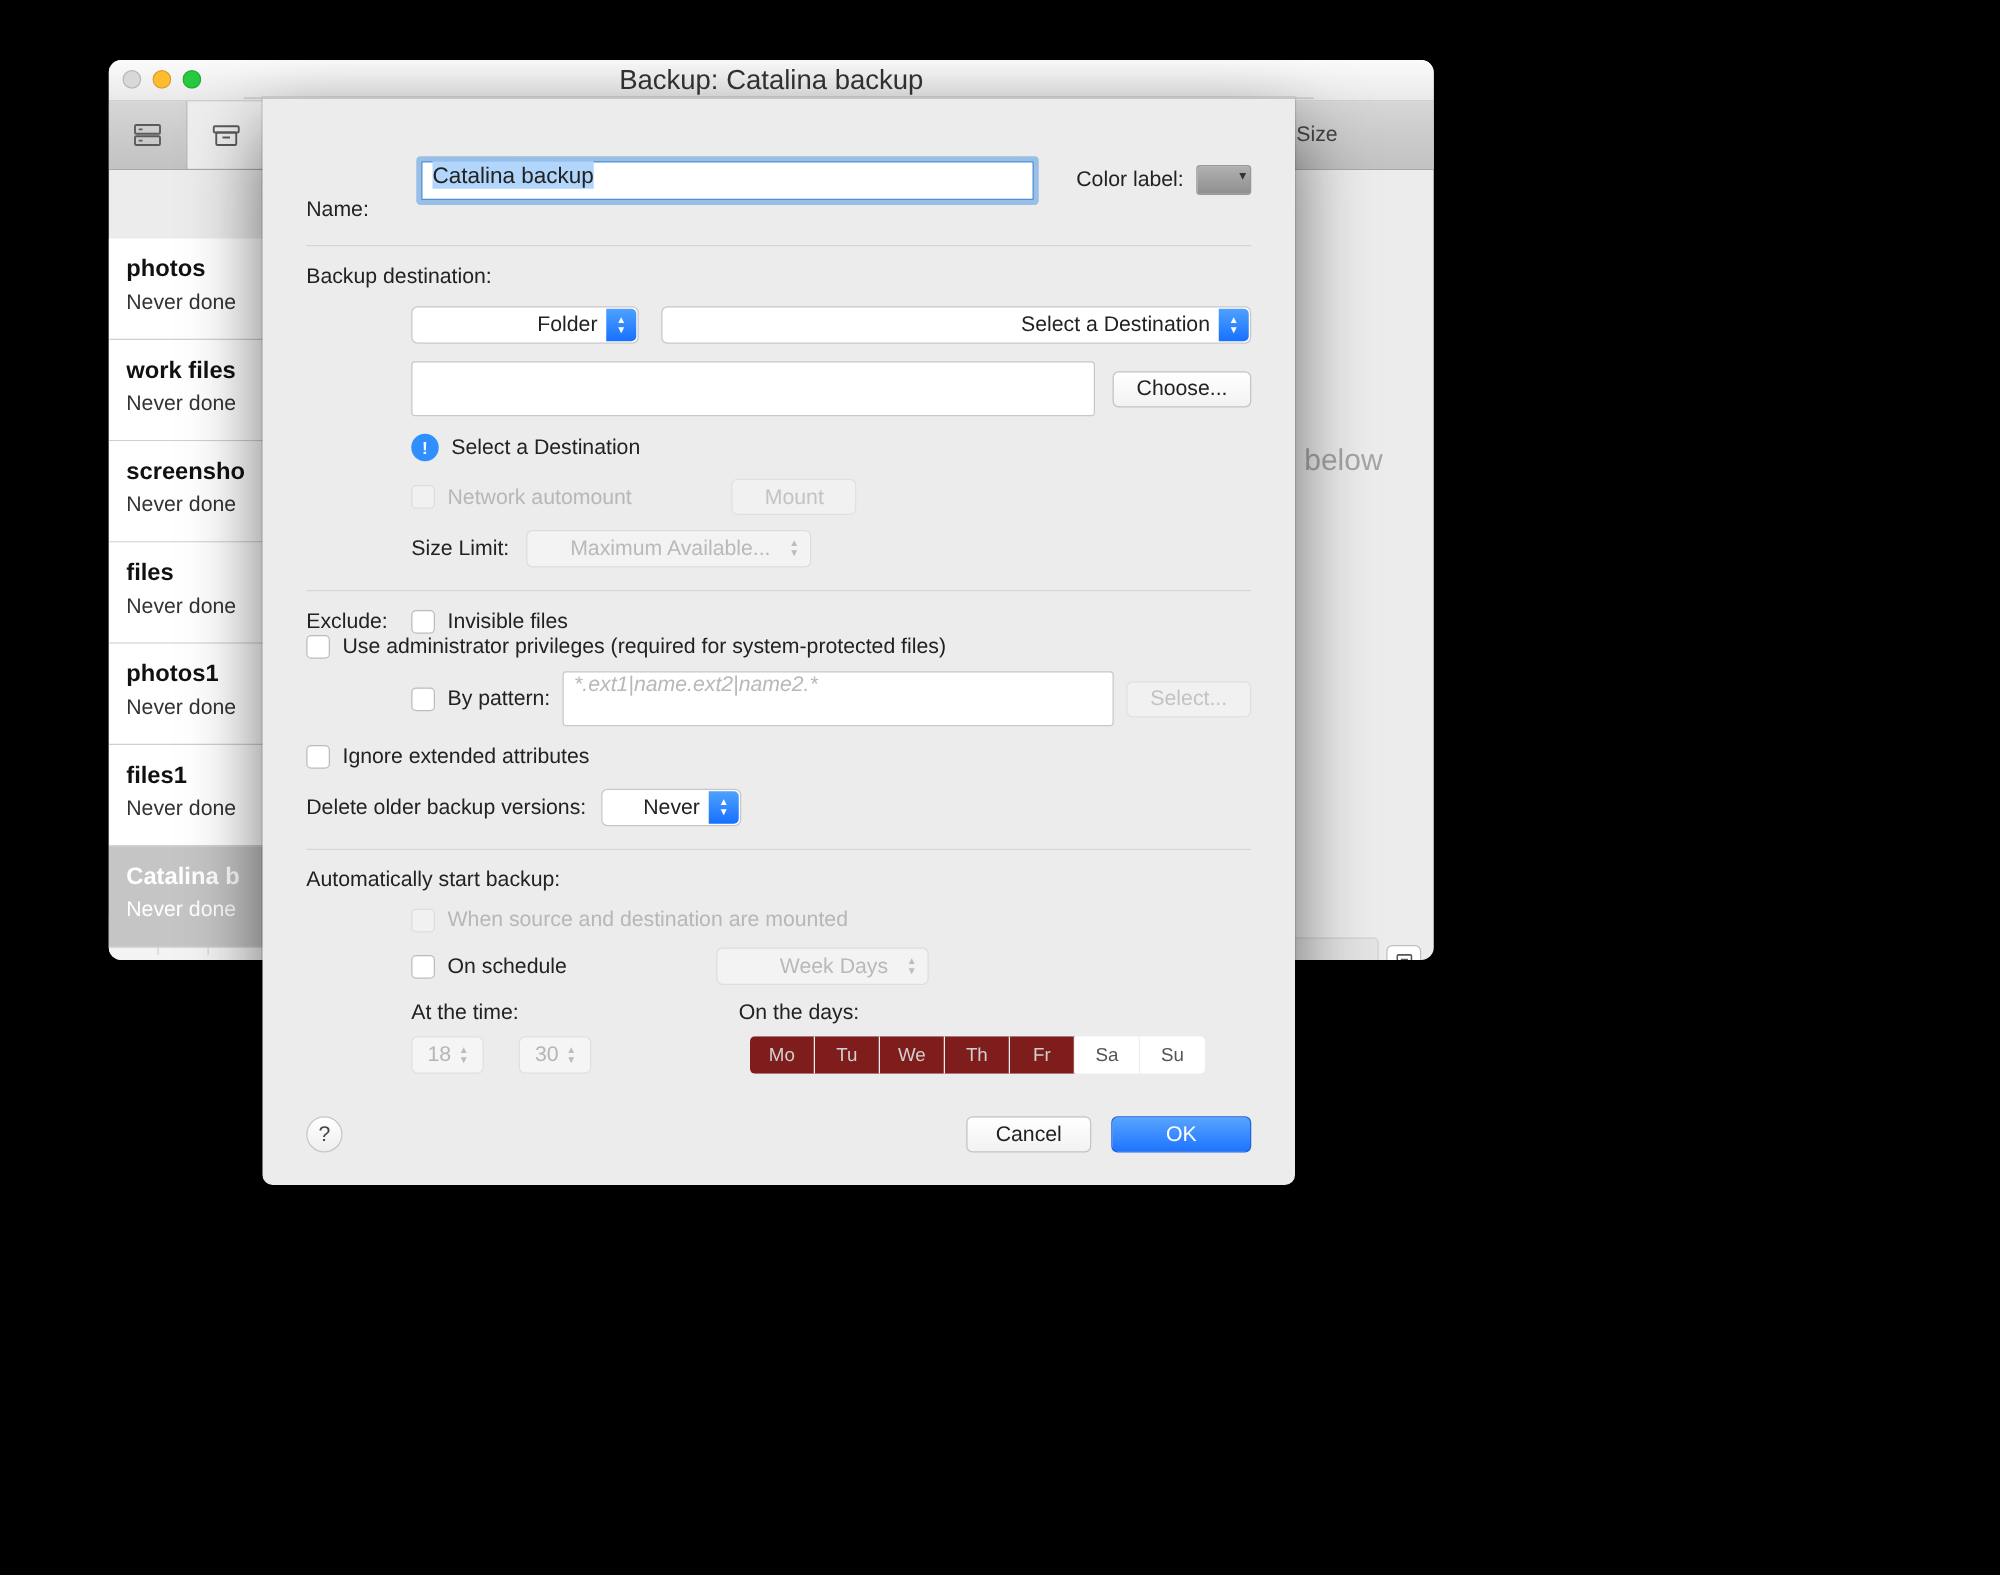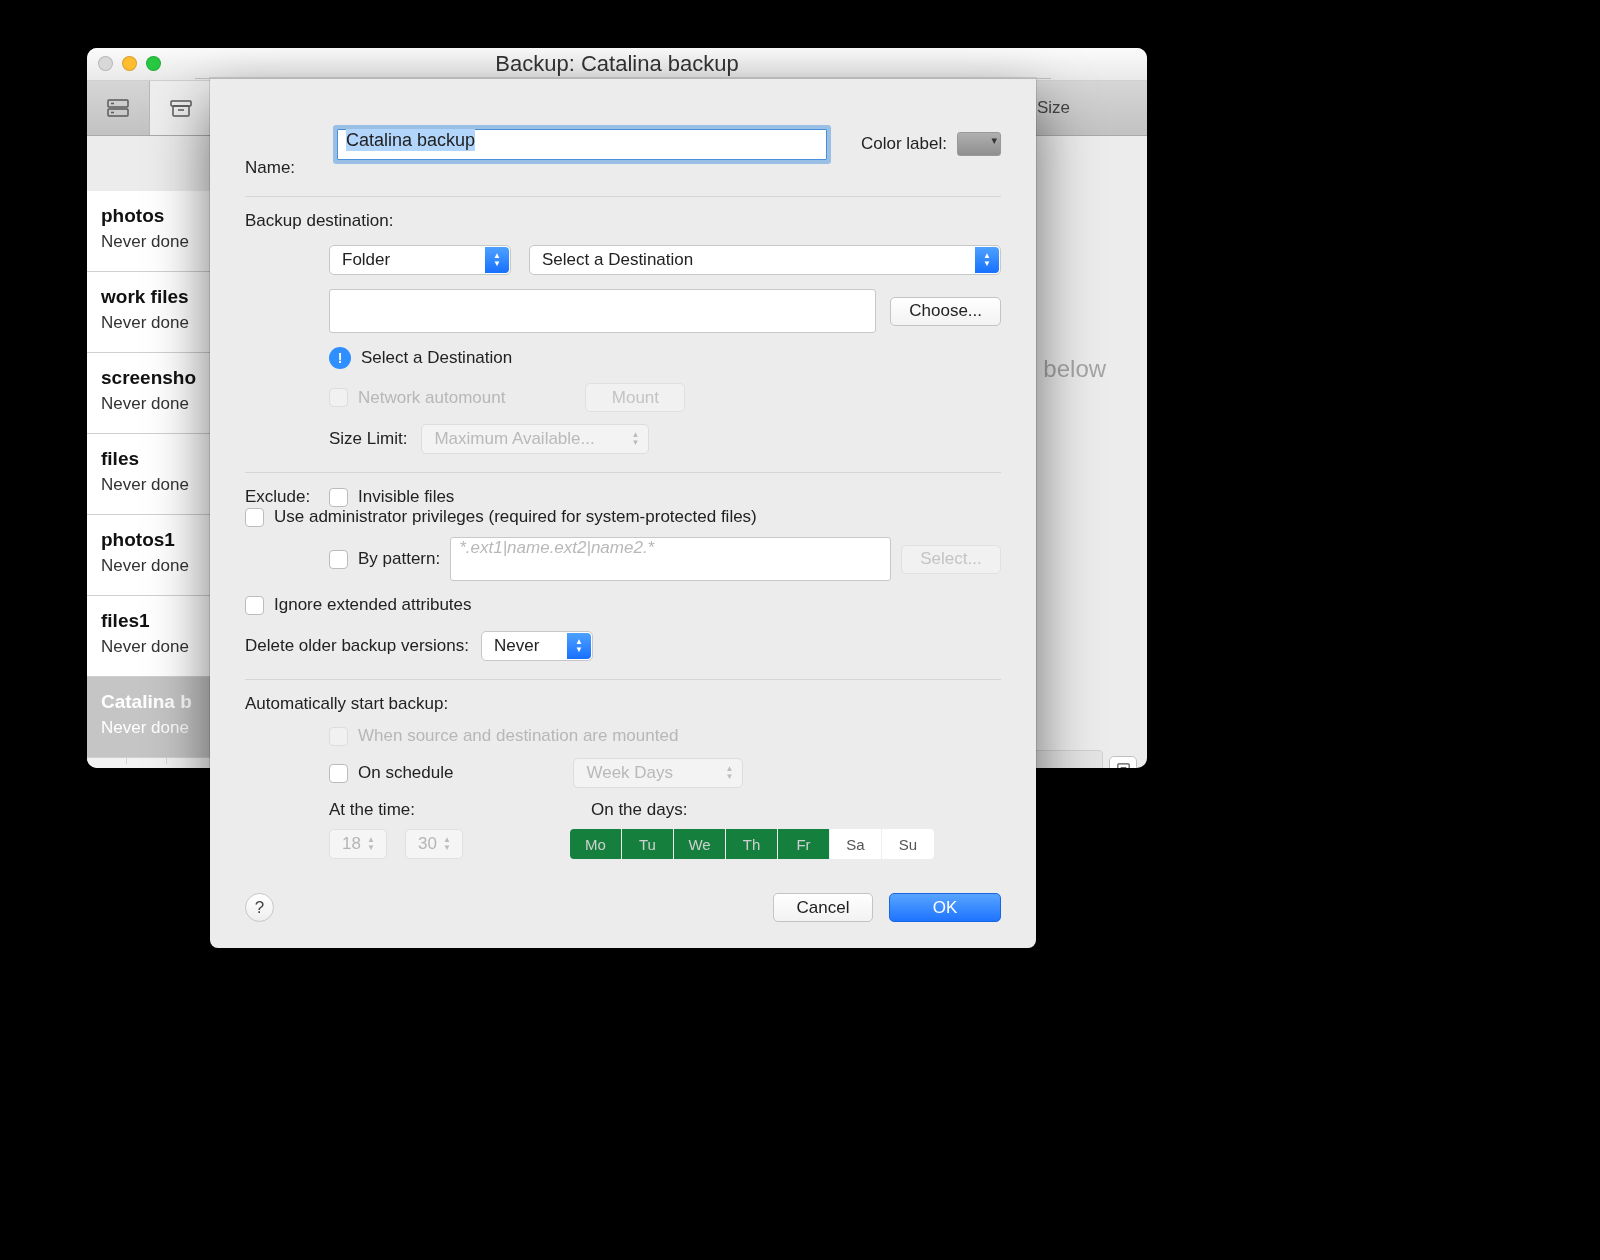--- a/index.html
+++ b/index.html
@@ -160,20 +160,21 @@
 
 .popup-btn {
   height: 30px;
   background: #fff;
   border: 1px solid #c7c7c7;
   border-radius: 5px;
   display:flex; align-items:center;
   position:relative;
   padding: 0 32px 0 12px;
   font-size: 17px;
+  justify-content: flex-end;
 }
 .popup-btn .arrows {
   position:absolute; right:1px; top:1px; bottom:1px; width:24px;
   background: linear-gradient(#4ea1ff,#1770ff);
   border-radius: 0 4px 4px 0;
   display:flex; flex-direction:column; align-items:center; justify-content:center;
   color:#fff; font-size:8px; line-height:8px;
 }
 .popup-btn.disabled { background:#f3f3f3; color:#b9b9b9; border-color:#ddd;}
 .popup-btn.disabled .arrows { background:none; color:#bcbcbc;}
@@ -231,21 +232,21 @@
   color:#b5b5b5;
   position:relative;
   min-width:58px;
 }
 .stepper .sarrows { position:absolute; right:5px; top:3px; bottom:3px; width:14px; display:flex; flex-direction:column; justify-content:center; font-size:8px; color:#bcbcbc; line-height:8px;}
 
 
 .days { display:flex; border:1px solid #ececec; border-radius:5px; overflow:hidden;}
 .days .d { width:52px; height:30px; display:flex; align-items:center; justify-content:center; font-size:15px; border-right:1px solid #efefef;}
 .days .d:last-child{border-right:none;}
-.days .d.off { background:#15803d; color:#d0d0d0;}
+.days .d.off { background:#7f1d1d; color:#d0d0d0;}
 .days .d.on { background:#fff; color:#555;}
 
 
 .help { width:29px; height:29px; border-radius:50%; border:1px solid #c7c7c7; background:linear-gradient(#fff,#eee); display:flex;align-items:center;justify-content:center; font-size:17px; color:#444;}
 
 
 .sheet-footer { position:absolute; left:35px; right:35px; bottom:26px; display:flex; align-items:center;}
 .sheet-footer .spacer { flex:1;}
 .sheet-footer .btn + .btn { margin-left: 16px;}
 
@@ -446,21 +447,21 @@
 
   <div class="row indent" style="margin-top:12px;">
     <div style="width:250px">
       <div class="label">At the time:</div>
     </div>
     <div>
       <div class="label">On the days:</div>
     </div>
   </div>
 
-  <div class="row indent" style="margin-top:8px; gap:18px;">
+  <div class="row indent" style="margin-top:8px; gap:28px;">
     <div class="stepper">
       <span>18</span>
       <span class="sarrows">▲<br>▼</span>
     </div>
     <div class="stepper">
       <span>30</span>
       <span class="sarrows">▲<br>▼</span>
     </div>
     <div style="width:70px"></div>
     <div class="days">

